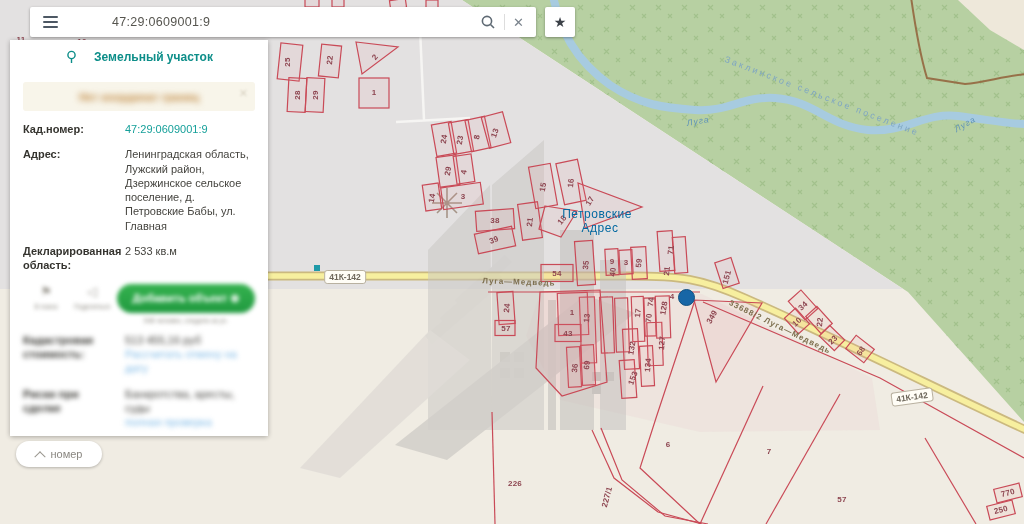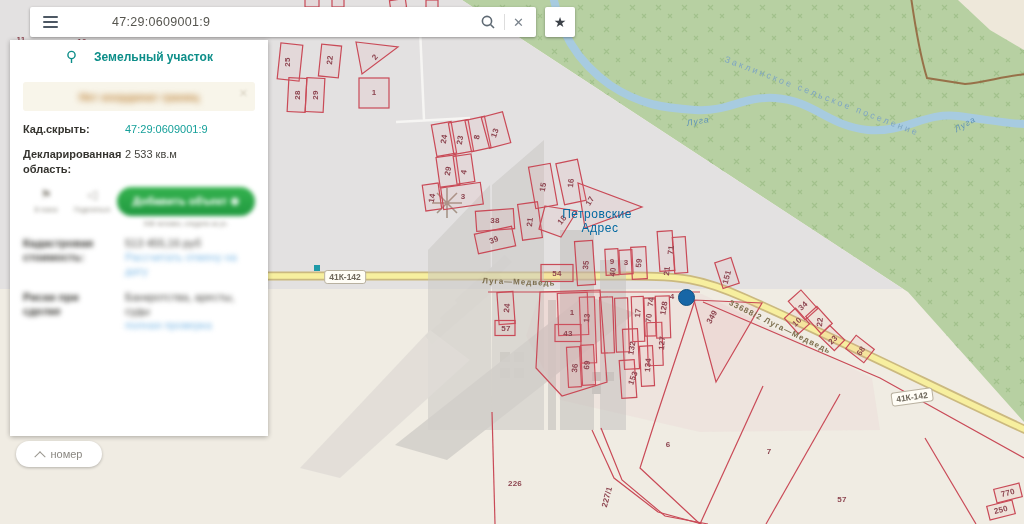--- a/index.html
+++ b/index.html
@@ -307,22 +307,26 @@
         <span>Земельный участок</span>
       </div>
     </div>
     <div id="panel-body">
       <div id="banner">
         <span class="btxt">Нет координат границ</span>
         <span class="bx">✕</span>
       </div>
 
       <div class="frow">
-        <div class="flabel">Кад.скрыть:</div>
+        <div class="flabel">Кад.номер:</div>
         <div class="fvalue accent">47:29:0609001:9</div>
+      </div>
+      <div class="frow">
+        <div class="flabel">Адрес:</div>
+        <div class="fvalue">Ленинградская область, Лужский район, Дзержинское сельское поселение, д. Петровские Бабы, ул. Главная</div>
       </div>
       <div class="frow">
         <div class="flabel">Декларированная область:</div>
         <div class="fvalue">2 533 кв.м</div>
       </div>
 
       <div id="actions">
         <div class="act blur2">
           <div class="ic">⚑</div>
           <div class="cap">В поиск</div>

